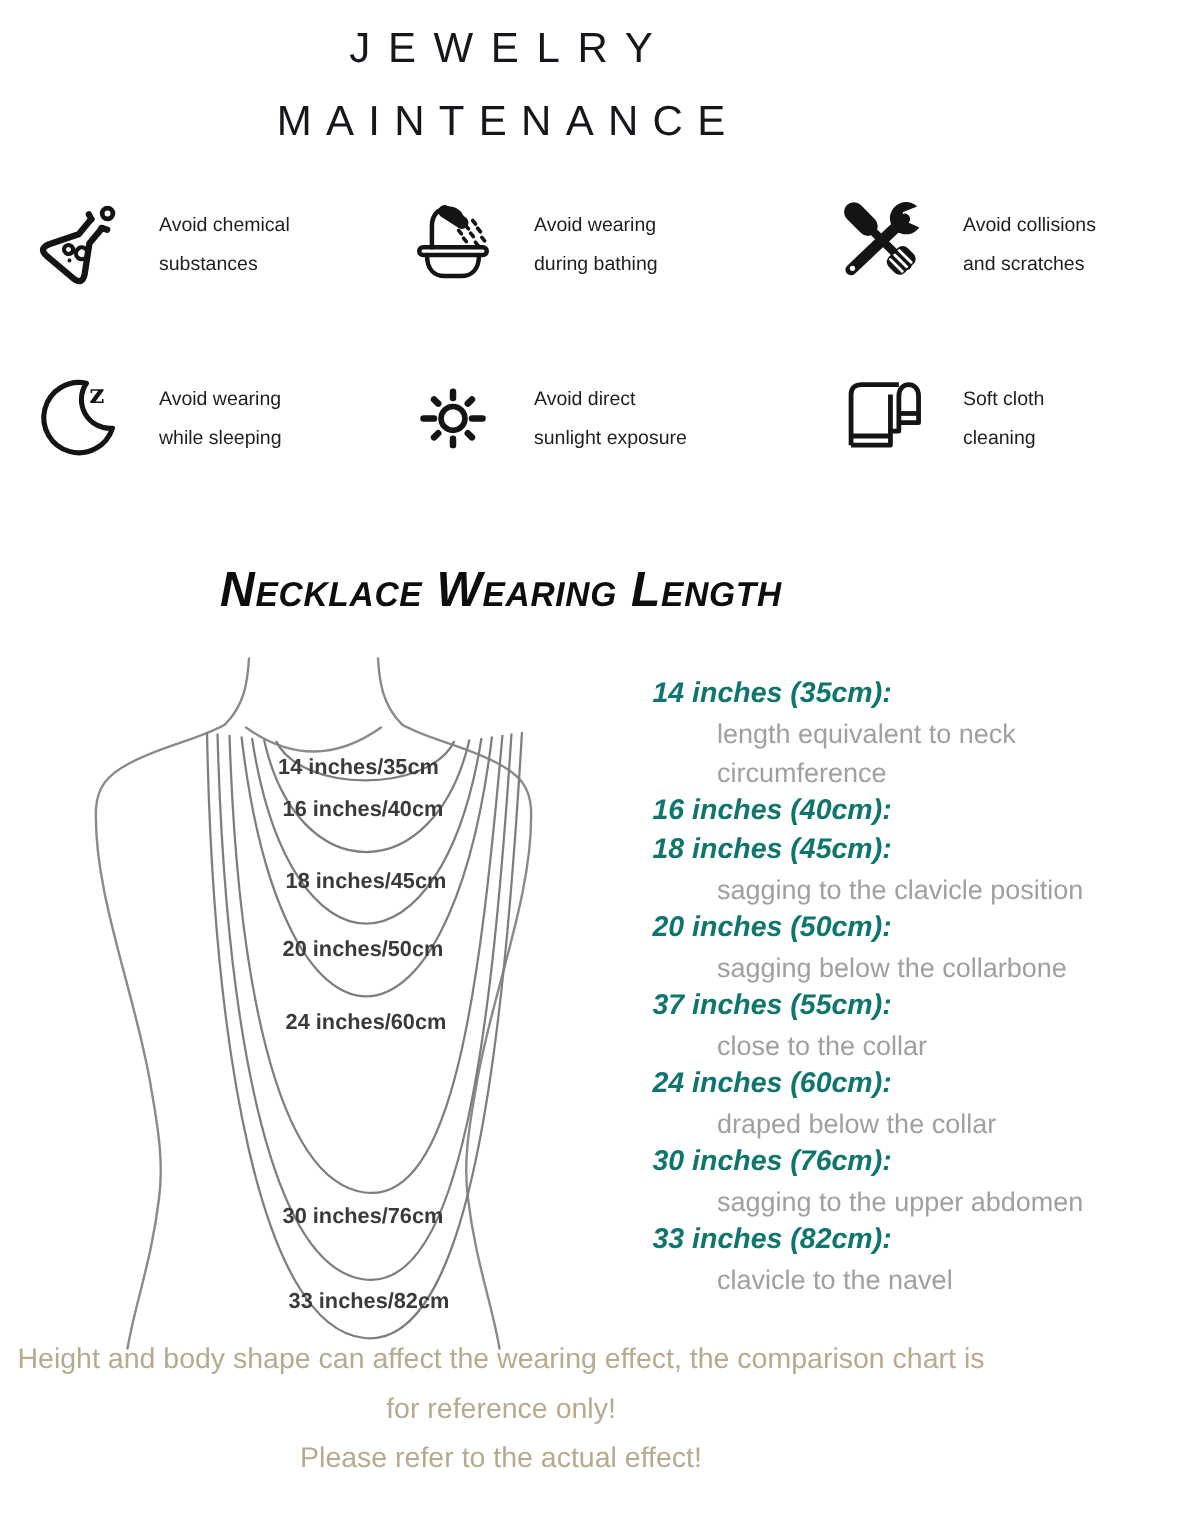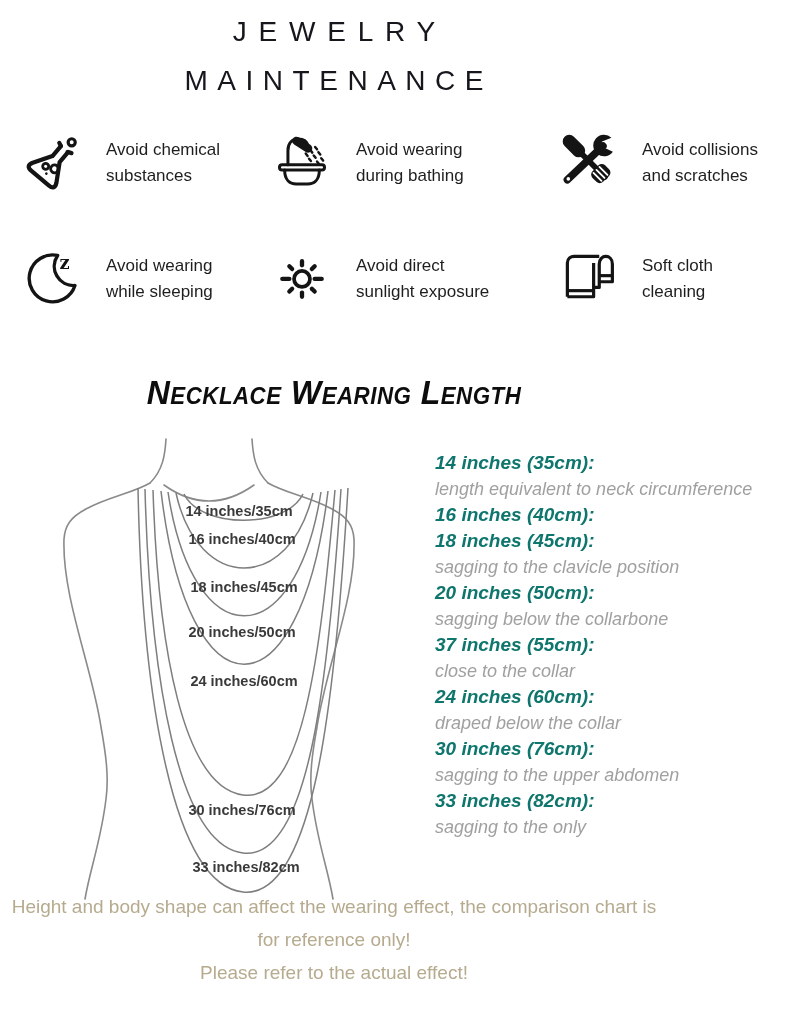--- a/index.html
+++ b/index.html
@@ -10,36 +10,36 @@
   
   .title { position:absolute; top:16px; left:0; width:100%; text-align:center; color:#16161d; }
   .title .l1 { font-size:28px; font-weight:400; letter-spacing:0.42em; text-indent:0.42em; }
   .title .l2 { margin-top:17px; font-size:28px; font-weight:400; letter-spacing:0.34em; text-indent:0.34em; }
 
   
   .tips { position:absolute; left:22px; top:132px; width:756px;
           display:grid; grid-template-columns:250px 286px 220px; row-gap:56px; }
   .tip { display:flex; align-items:flex-start; gap:24px; }
   .tip svg { flex:0 0 auto; display:block; }
-  .tip .lbl { font-size:17px; line-height:26px; color:#1e1e1e; padding-top:5px; }
+  .tip .lbl { font-size:13px; line-height:26px; color:#1e1e1e; padding-top:5px; }
   .tip .lbl span { display:block; }
 
   
   .heading { position:absolute; top:374px; left:0; width:100%; text-align:center;
              font-style:italic; font-weight:800; font-size:33px; color:#0d0d0d;
              font-variant:small-caps; letter-spacing:0.5px; transform:scaleX(0.97); }
 
   
   .diagram { position:absolute; left:38px; top:437px; }
   .diagram text { font-family:"Liberation Sans", sans-serif; font-size:14.5px; font-weight:700; fill:#3a3a3a; }
 
   
   .lengths { position:absolute; left:435px; top:450px; width:345px; }
   .lengths .size { font-size:19px; font-weight:700; font-style:italic; color:#0f766e; line-height:26px; }
-  .lengths .desc { font-size:18px; font-style:italic; color:#a0a0a0; line-height:26px; }
+  .lengths .desc { font-size:18px; color:#a0a0a0; line-height:26px;margin-left:43px; }
 
   
   .footer { position:absolute; top:890px; left:0; width:100%; text-align:center;
             color:#b6ab8f; font-size:19px; line-height:33px; }
 </style>
 </head>
 <body>
 
 <div class="page">
 
@@ -212,21 +212,21 @@
     <div class="item">
       <div class="size">24 inches (60cm):</div>
       <div class="desc">draped below the collar</div>
     </div>
     <div class="item">
       <div class="size">30 inches (76cm):</div>
       <div class="desc">sagging to the upper abdomen</div>
     </div>
     <div class="item">
       <div class="size">33 inches (82cm):</div>
-      <div class="desc">sagging to the only</div>
+      <div class="desc">clavicle to the navel</div>
     </div>
   </div>
 
   <div class="footer">
     <div>Height and body shape can affect the wearing effect, the comparison chart is for reference only!</div>
     <div>Please refer to the actual effect!</div>
   </div>
 
 </div>
 

